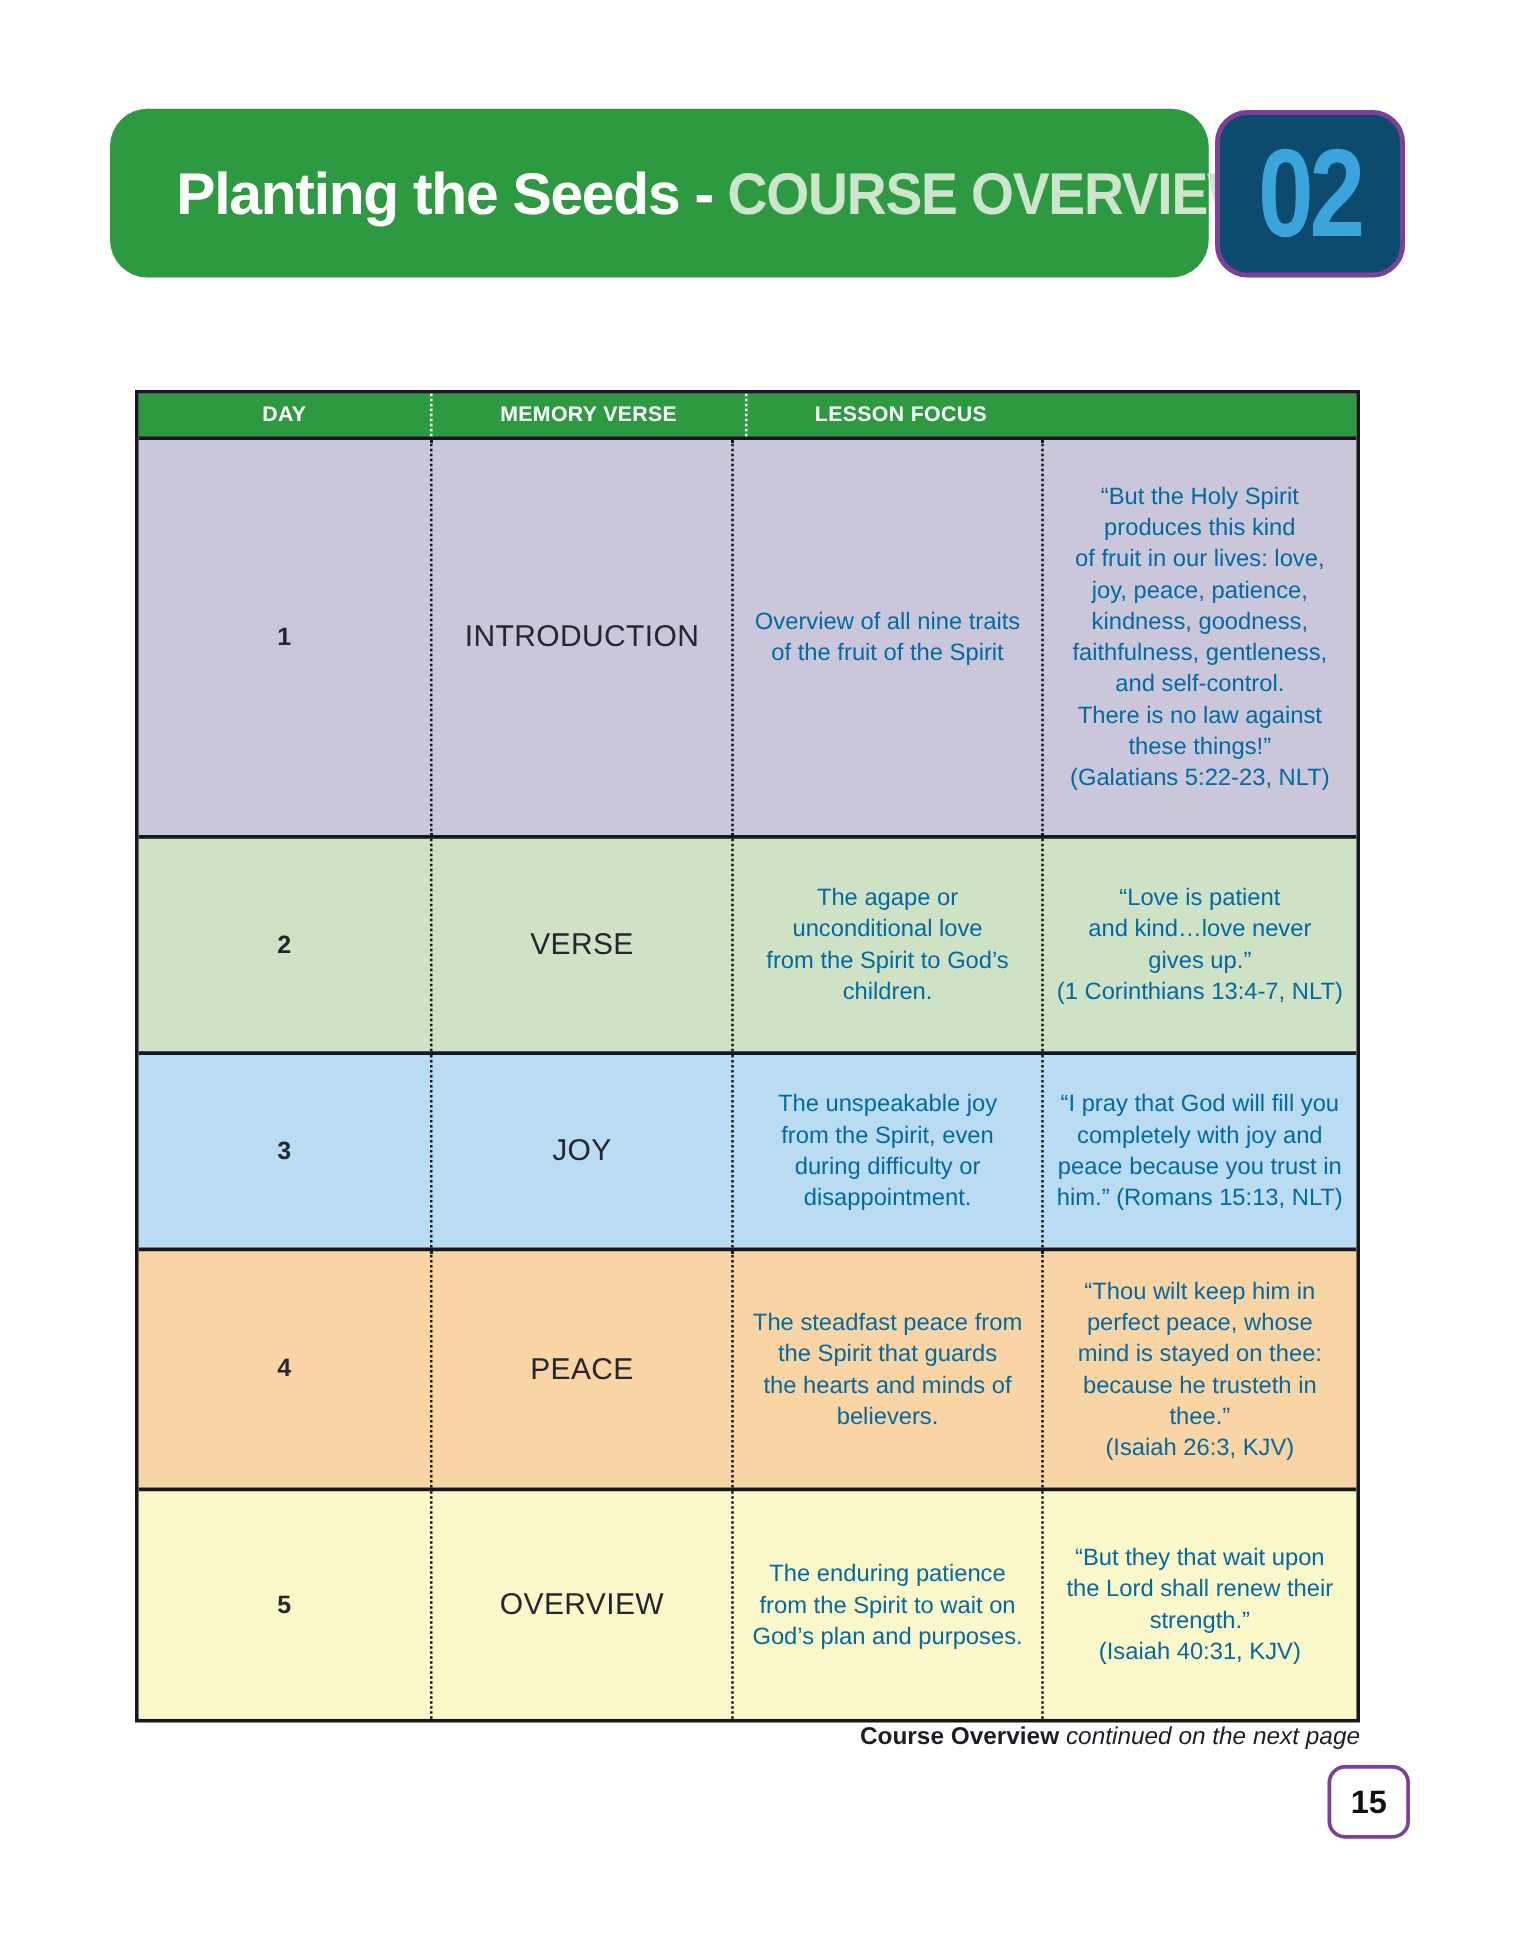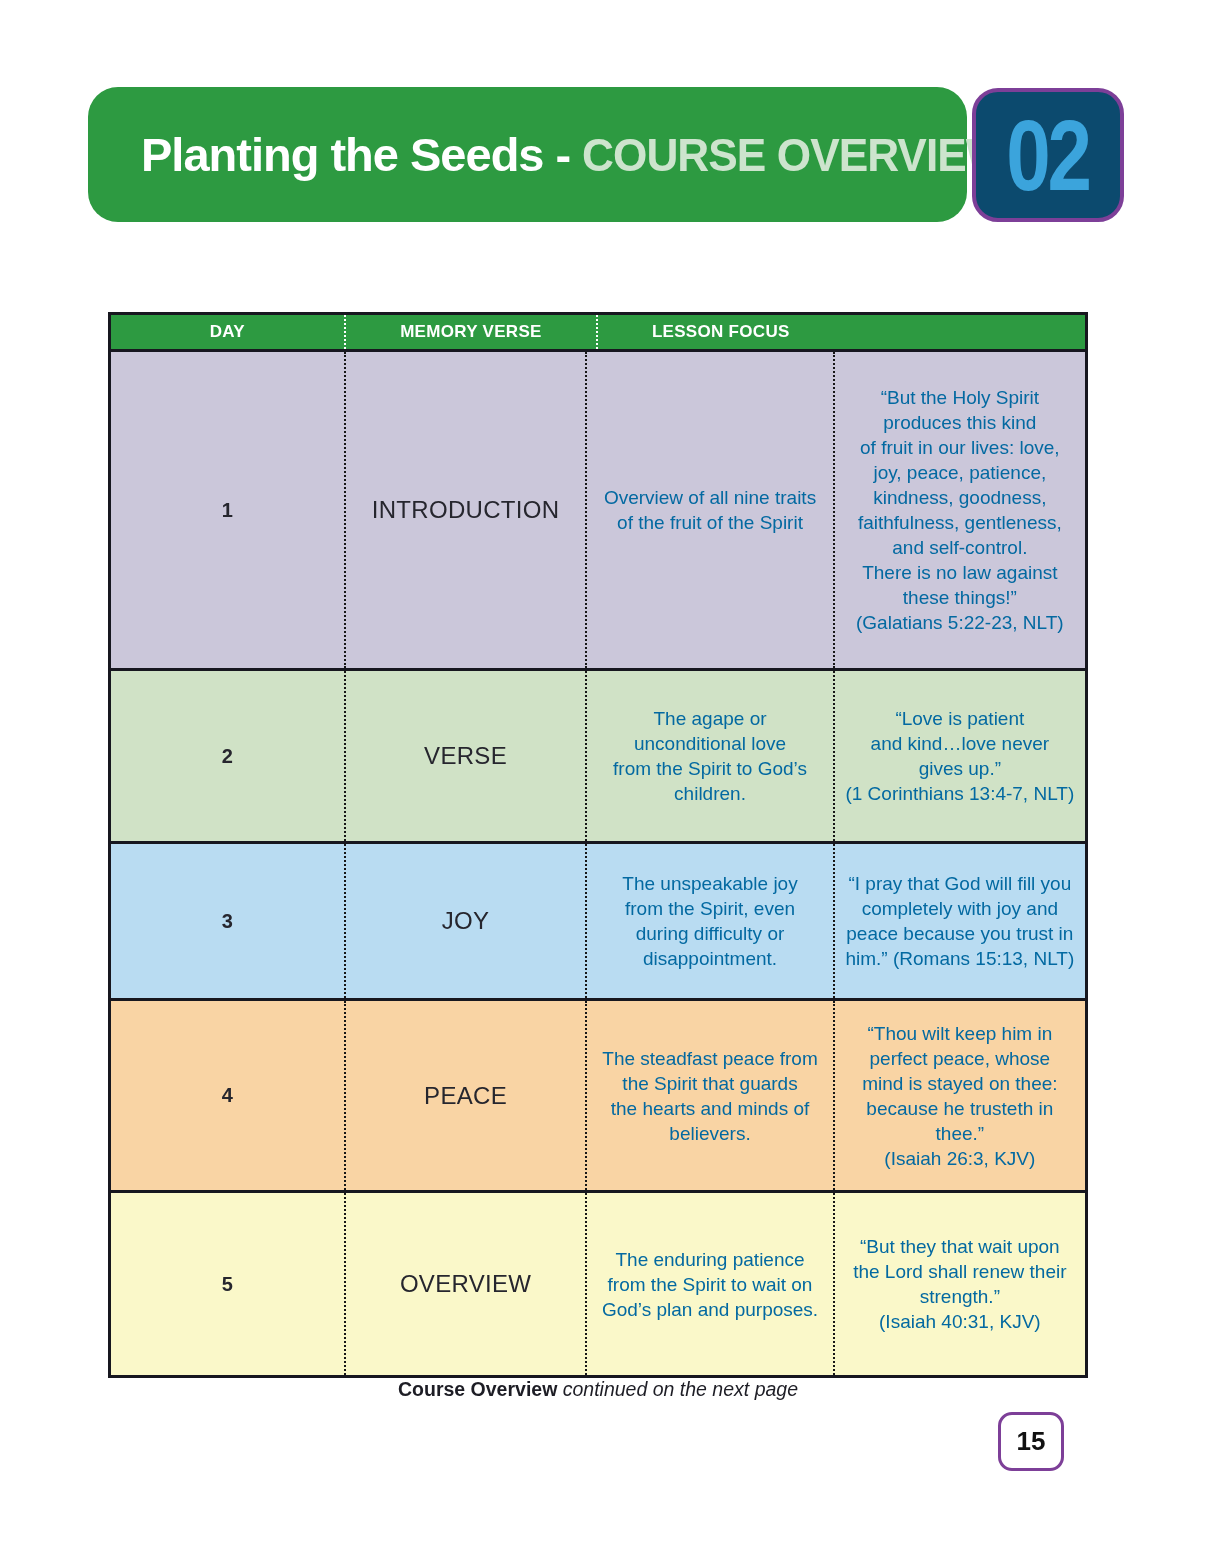--- a/index.html
+++ b/index.html
@@ -67,27 +67,27 @@
   }
   .r1{height:319px;}
   .r2{height:173px;}
   .r3{height:157px;}
   .r4{height:192px;}
   .r5{height:185px;}
 
   
   .footnote{
     position:absolute;left:108px;top:1378px;width:980px;
-    text-align:center;font-size:19.5px;color:#1d1d25;
+    text-align:right;font-size:19.5px;color:#1d1d25;
   }
   .footnote .b{font-weight:700;}
   .footnote .i{font-style:italic;}
 
   .page-num-box{
-    position:absolute;left:998px;top:1412px;width:66px;height:59px;
+    position:absolute;left:1062px;top:1412px;width:66px;height:59px;
     border:3.5px solid var(--purple);border-radius:14px;background:#fff;
     display:flex;align-items:center;justify-content:center;
   }
   .page-num-box .n{font-size:26px;font-weight:700;color:#111;}
 </style>
 </head>
 <body>
 
 <div class="page">
 

